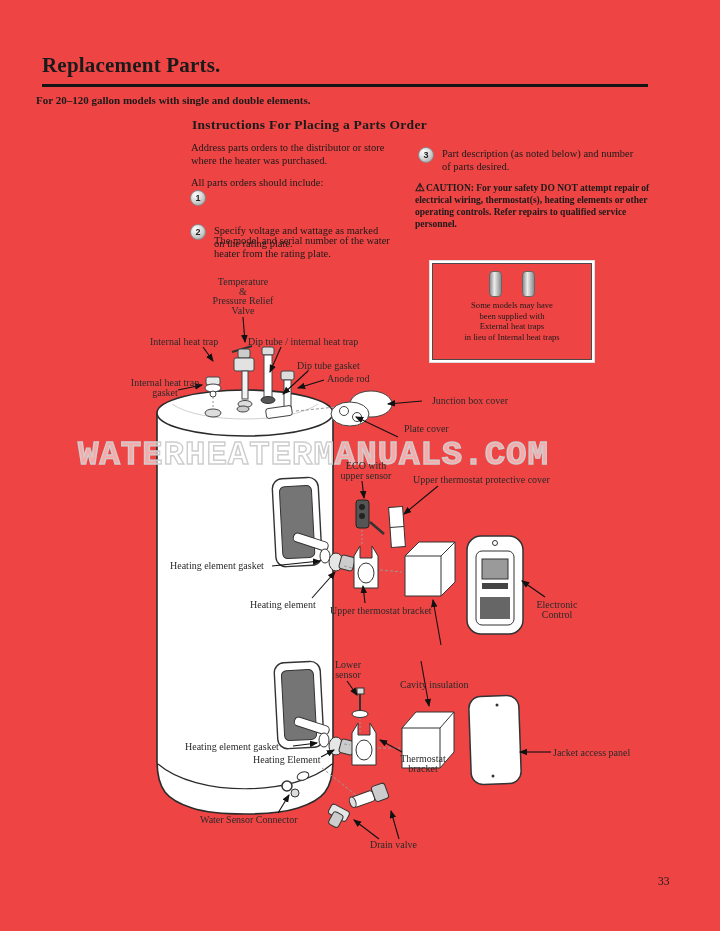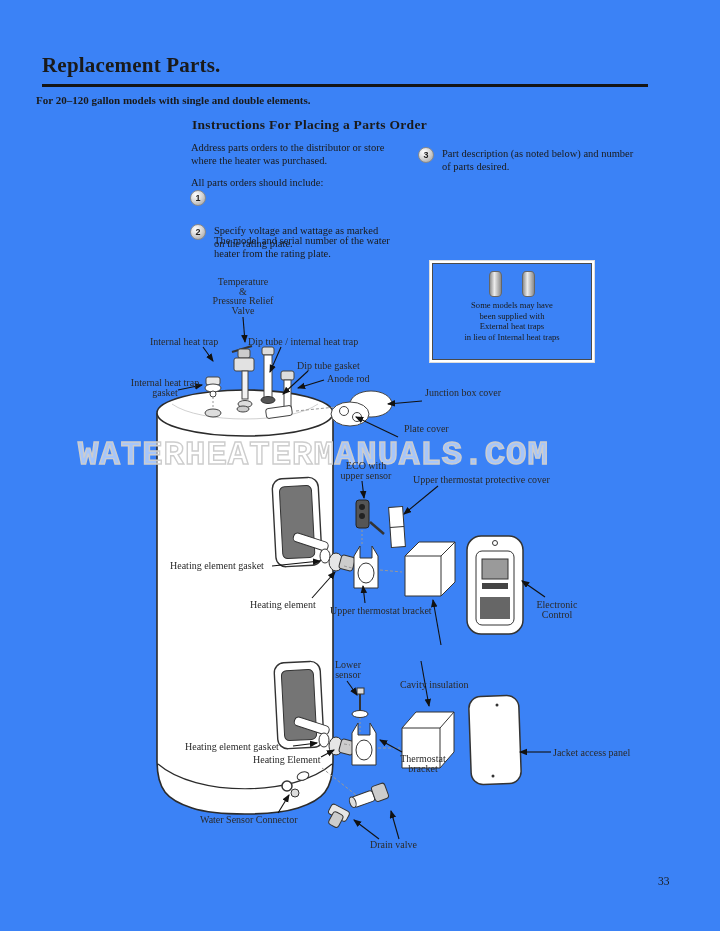--- a/index.html
+++ b/index.html
@@ -1,16 +1,16 @@
 <!DOCTYPE html>
 <html><head>
 <meta charset="utf-8">
 <style>
   html,body{margin:0;padding:0;background:#e8e8e8;}
-  .page{position:relative;width:720px;height:931px;background:#3b82f6;margin:0 auto;
+  .page{position:relative;width:720px;height:931px;background:#ef4444;margin:0 auto;
         font-family:"Liberation Serif",serif;color:#1a1a1a;overflow:hidden;}
   .abs{position:absolute;}
   .title{left:42px;top:53px;font-size:21px;font-weight:bold;letter-spacing:0.2px;}
   .rule{left:42px;top:84px;width:606px;height:3px;background:#151515;}
   .subtitle{left:36px;top:94px;font-size:11px;font-weight:bold;}
   .heading{left:192px;top:117px;font-size:13.5px;font-weight:bold;letter-spacing:0.3px;}
   .body-text{font-size:10.5px;line-height:13px;}
   .intro{left:191px;top:141px;width:205px;}
   .include{left:191px;top:176px;width:210px;}
   .step-text{font-size:10.5px;line-height:13px;position:absolute;}
@@ -49,20 +49,24 @@
 
   <div class="stepnum" style="left:190px;top:190px;">1</div>
   <div class="step-text" style="left:214px;top:190px;width:178px;margin-top:44px;">The model and serial number of the water heater from the rating plate.</div>
 
   <div class="stepnum" style="left:190px;top:224px;">2</div>
   <div class="step-text" style="left:214px;top:224px;width:170px;">Specify voltage and wattage as marked on the rating plate.</div>
 
   <div class="stepnum" style="left:418px;top:147px;">3</div>
   <div class="step-text" style="left:442px;top:147px;width:192px;">Part description (as noted below) and number of parts desired.</div>
 
+  <div class="abs caution">
+    <span class="caution-icon">⚠</span><span>CAUTION:</span>
+    <span>For your safety DO NOT attempt repair of electrical wiring, thermostat(s), heating elements or other operating controls. Refer repairs to qualified service personnel.</span>
+  </div>
 
   <div class="abs notebox">
     <div class="cyl-row">
       <div class="cyl"></div>
       <div class="cyl"></div>
     </div>
     <div class="notebox-text">Some models may have
 been supplied with
 External heat traps
 in lieu of Internal heat traps</div>
@@ -238,21 +242,21 @@
   <div class="dlabel center" style="left:203px;top:277px;width:80px;">Temperature
 &amp;
 Pressure Relief
 Valve</div>
   <div class="dlabel" style="left:150px;top:337px;width:90px;">Internal heat trap</div>
   <div class="dlabel" style="left:248px;top:337px;width:140px;">Dip tube / internal heat trap</div>
   <div class="dlabel" style="left:297px;top:361px;width:90px;">Dip tube gasket</div>
   <div class="dlabel center" style="left:130px;top:378px;width:70px;">Internal heat trap
 gasket</div>
   <div class="dlabel" style="left:327px;top:374px;width:60px;">Anode rod</div>
-  <div class="dlabel" style="left:425px;top:388px;width:90px;">Junction box cover</div>
+  <div class="dlabel" style="left:425px;top:396px;width:90px;text-align:center;">Junction box cover</div>
   <div class="dlabel" style="left:404px;top:424px;width:60px;">Plate cover</div>
   <div class="dlabel center" style="left:338px;top:461px;width:56px;">ECO with
 upper sensor</div>
   <div class="dlabel" style="left:413px;top:475px;width:140px;">Upper thermostat protective cover</div>
   <div class="dlabel" style="left:170px;top:561px;width:100px;">Heating element gasket</div>
   <div class="dlabel" style="left:250px;top:600px;width:80px;">Heating element</div>
   <div class="dlabel" style="left:330px;top:606px;width:140px;">Upper thermostat bracket</div>
   <div class="dlabel center" style="left:522px;top:600px;width:70px;">Electronic
 Control</div>
   <div class="dlabel" style="left:400px;top:680px;width:70px;">Cavity insulation</div>

